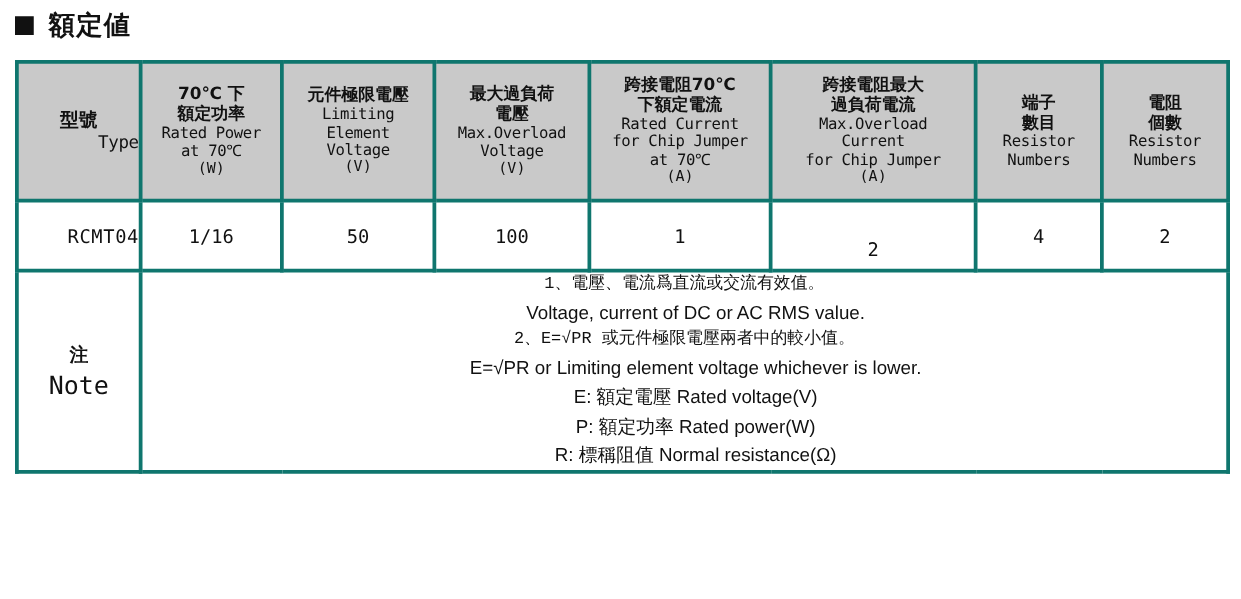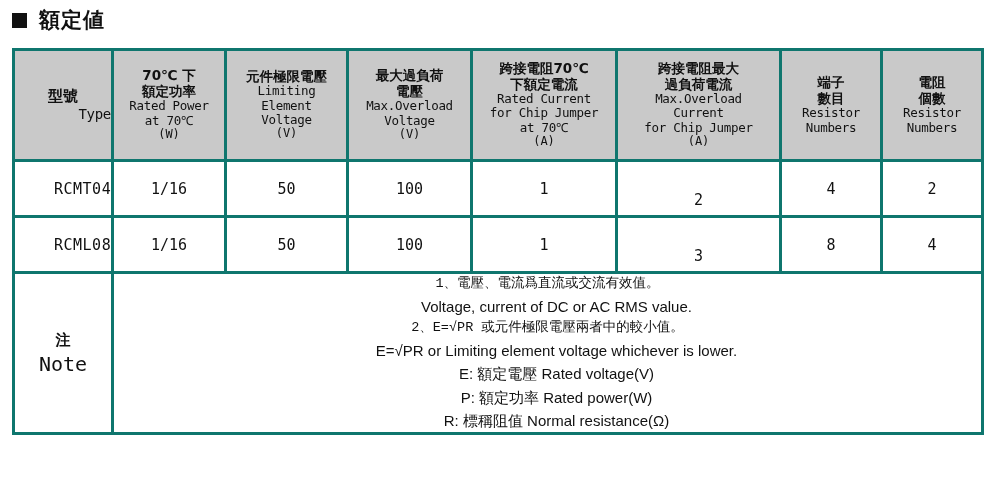--- a/index.html
+++ b/index.html
@@ -250,30 +250,20 @@
       <tr>
         <td class="type-cell">RCMT04</td>
         <td>1/16</td>
         <td>50</td>
         <td>100</td>
         <td>1</td>
         <td class="lower">2</td>
         <td>4</td>
         <td>2</td>
       </tr>
-      <tr>
-        <td class="type-cell">RCML08</td>
-        <td>1/16</td>
-        <td>50</td>
-        <td>100</td>
-        <td>1</td>
-        <td class="lower">3</td>
-        <td>8</td>
-        <td>4</td>
-      </tr>
 
       <tr>
         <td class="note-label">
           <span class="cn">注</span>
           <span class="en">Note</span>
         </td>
         <td class="note-body" colspan="7">
           <div class="note-line cnline">1、電壓、電流爲直流或交流有效值。</div>
           <div class="note-line indent">Voltage, current of DC or AC RMS value.</div>
           <div class="note-line cnline">2、E=√PR 或元件極限電壓兩者中的較小值。</div>

